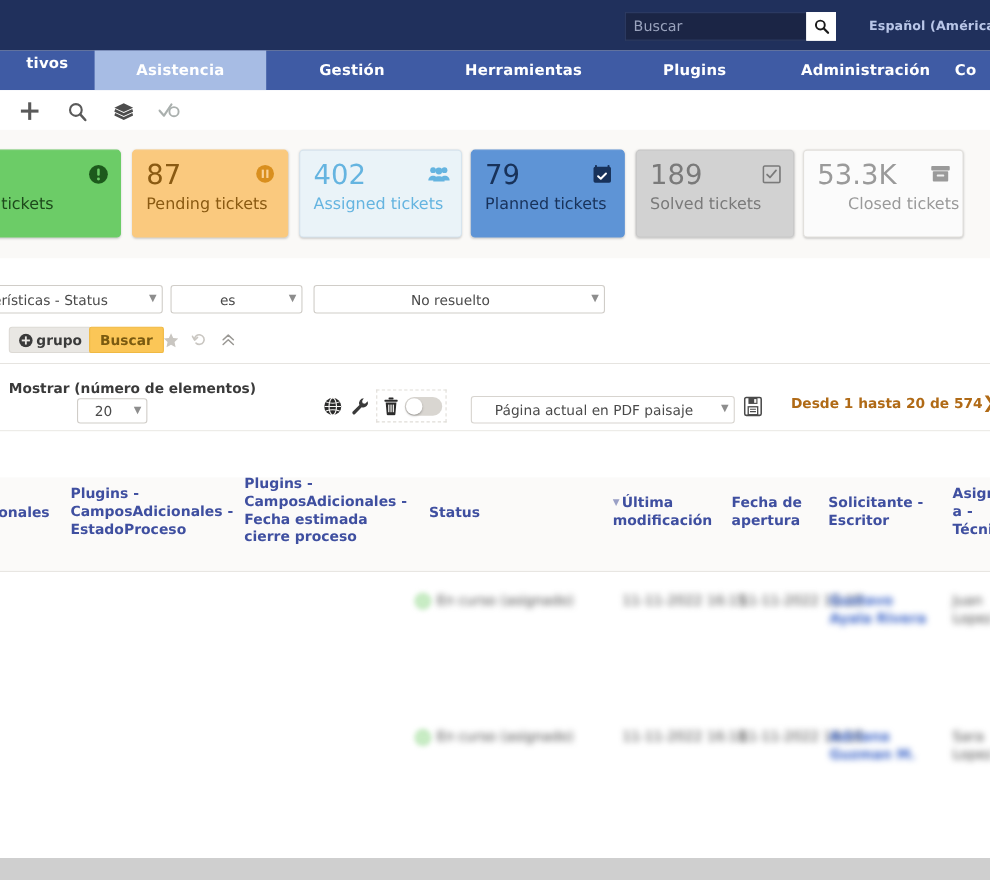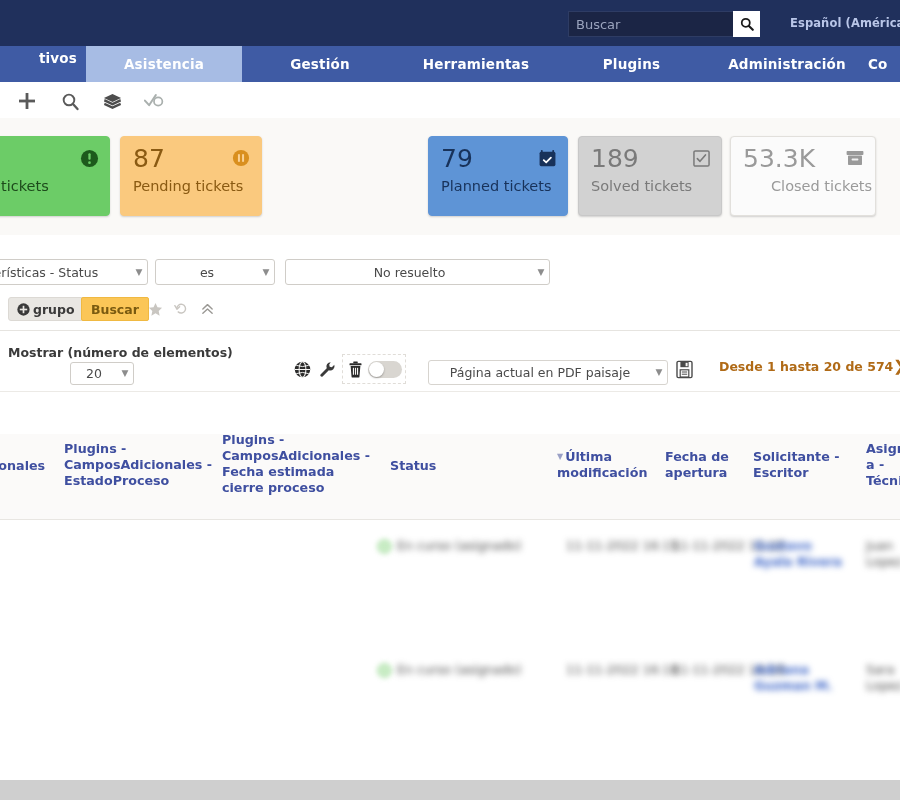--- a/index.html
+++ b/index.html
@@ -234,21 +234,21 @@
           <circle cx="6.6" cy="6.6" r="4.6" fill="none" stroke="#1b1b1b" stroke-width="2"></circle>
           <line x1="10.2" y1="10.2" x2="14.6" y2="14.6" stroke="#1b1b1b" stroke-width="2.4" stroke-linecap="round"></line>
         </svg>
       </button>
     </div>
     <a class="lang-link" href="#">Español (América</a>
   </div>
 
   <div class="mainnav">
     <div class="nav-items">
-      <div class="nav-item" style="position:absolute;left:0;width:86px;height:24px;padding-left:15px;">
+      <div class="nav-item" style="position:absolute;left:0;width:86px;height:24px;">
         <span>tivos</span>
       </div>
       <div class="nav-item active" style="position:absolute;left:86px;width:156px;height:36px;">
         <span>Asistencia</span>
       </div>
       <div class="nav-item" style="position:absolute;left:242px;width:156px;height:36px;">
         <span>Gestión</span>
       </div>
       <div class="nav-item" style="position:absolute;left:398px;width:156px;height:36px;">
         <span>Herramientas</span>
@@ -312,20 +312,34 @@
       <div class="kpi-label" style="color:#8a5a12;">Pending tickets</div>
       <div class="kpi-icon">
         <svg width="18" height="18" viewBox="0 0 20 20">
           <circle cx="10" cy="10" r="9" fill="#d98f1e"></circle>
           <rect x="6.6" y="5.8" width="2.2" height="8.4" fill="#fbd296"></rect>
           <rect x="11.2" y="5.8" width="2.2" height="8.4" fill="#fbd296"></rect>
         </svg>
       </div>
     </div>
 
+    <div class="kpi-card" style="left:272px;width:148px;background:#eaf3f8;border:1px solid #d6e4ee;">
+      <div class="kpi-num" style="color:#65b4e0;">402</div>
+      <div class="kpi-label" style="color:#65b4e0;">Assigned tickets</div>
+      <div class="kpi-icon">
+        <svg width="21" height="16" viewBox="0 0 22 16">
+          <circle cx="5.2" cy="4.4" r="2.9" fill="#65b4e0"></circle>
+          <circle cx="16.6" cy="4.4" r="2.9" fill="#65b4e0"></circle>
+          <circle cx="11" cy="5.2" r="3.4" fill="#65b4e0"></circle>
+          <path d="M0.4 14.6c0-3 2.2-4.7 4.8-4.7s4.8 1.7 4.8 4.7z" fill="#65b4e0"></path>
+          <path d="M12.2 14.6c0-3 2.2-4.7 4.8-4.7s4.8 1.7 4.8 4.7z" fill="#65b4e0"></path>
+          <path d="M5.3 15.6c0-3.3 2.5-5.2 5.7-5.2s5.7 1.9 5.7 5.2z" fill="#65b4e0"></path>
+        </svg>
+      </div>
+    </div>
 
     <div class="kpi-card" style="left:428px;width:140px;background:#5e94d6;border:1px solid #5e94d6;">
       <div class="kpi-num" style="color:#18325a;">79</div>
       <div class="kpi-label" style="color:#18325a;">Planned tickets</div>
       <div class="kpi-icon">
         <svg width="17" height="18" viewBox="0 0 18 19">
           <rect x="2" y="1" width="1.9" height="3.4" rx=".8" fill="#18325a"></rect>
           <rect x="14.1" y="1" width="1.9" height="3.4" rx=".8" fill="#18325a"></rect>
           <rect x="0.6" y="2.8" width="16.8" height="15.4" rx="1.7" fill="#18325a"></rect>
           <rect x="2.2" y="7" width="13.6" height="9.6" fill="#18325a"></rect>

